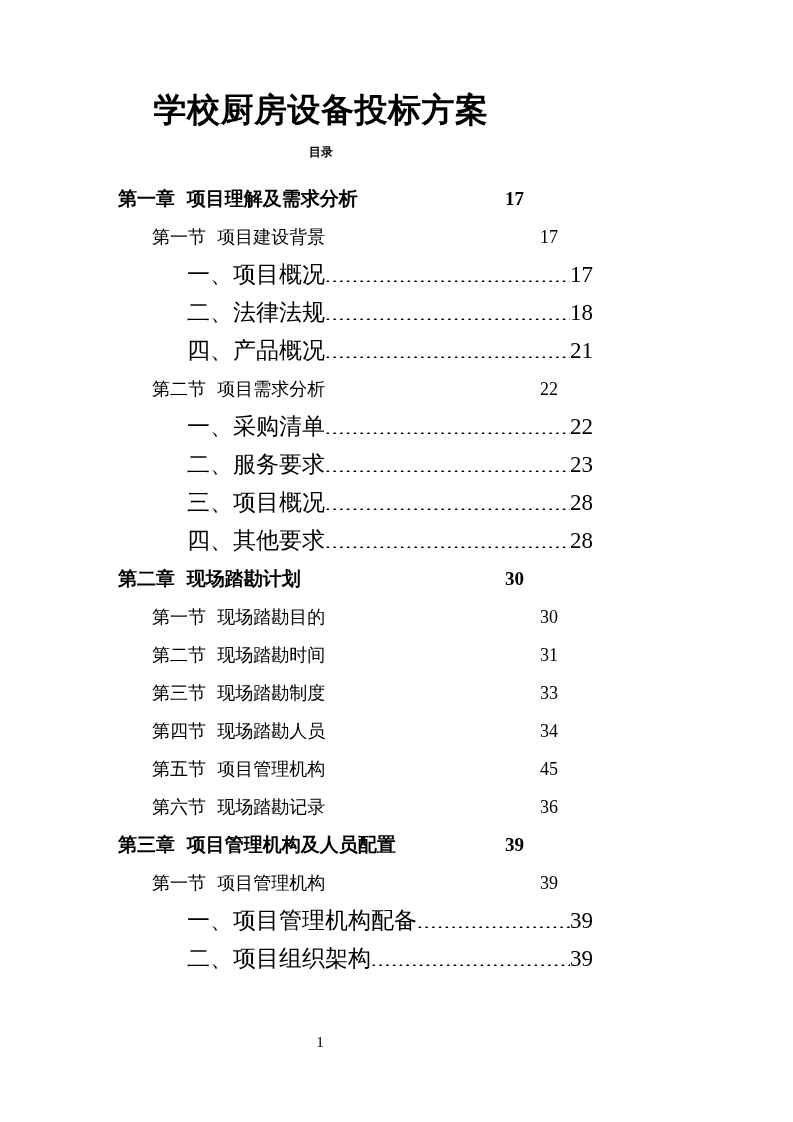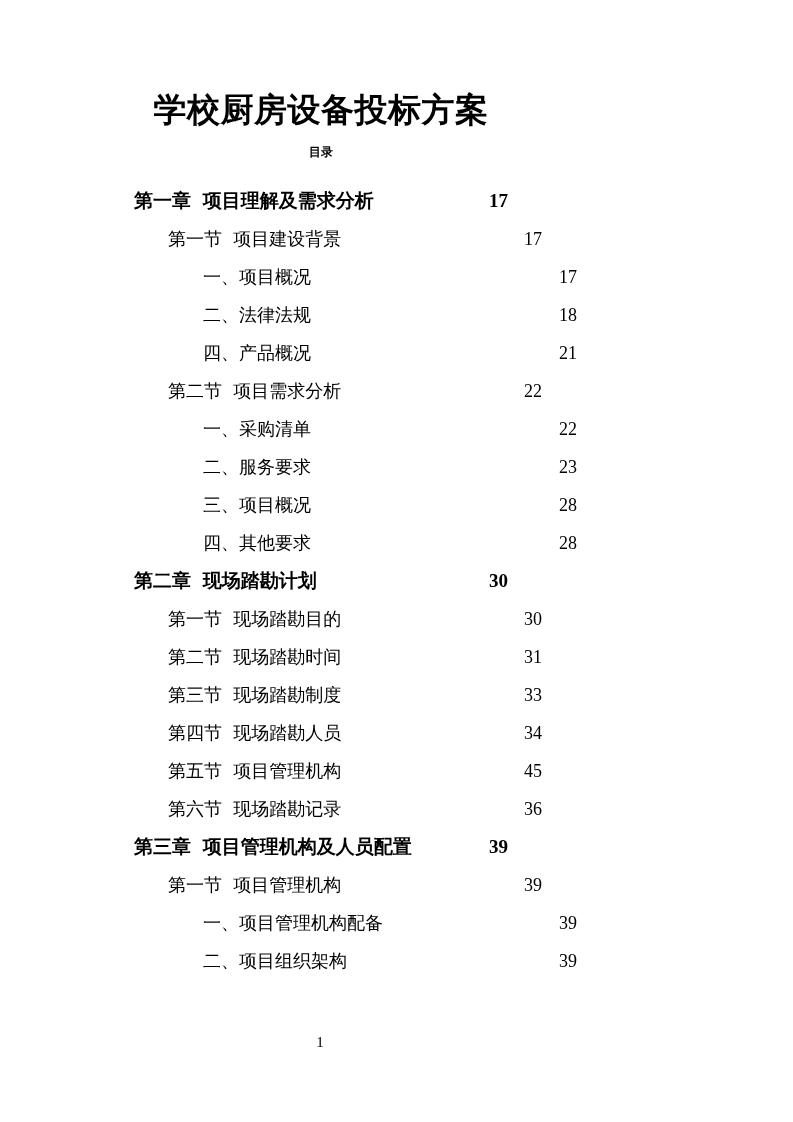--- a/index.html
+++ b/index.html
@@ -37,21 +37,21 @@
 
   .toc-heading {
     text-align: center;
     font-size: 12px;
     font-weight: bold;
     line-height: 28px;
     margin: 0 0 14px 0;
   }
 
   .toc {
-    margin: 16px;
+    margin: 0;
     padding: 0;
   }
 
   .toc-entry {
     display: flex;
     align-items: baseline;
     width: 100%;
     line-height: 38px;
     height: 38px;
     white-space: nowrap;
@@ -102,21 +102,21 @@
     padding-left: 34px;
   }
   .lvl2 .leader::after {
     letter-spacing: 1.0px;
     position: relative;
     top: -2px;
   }
 
   
   .lvl3 {
-    font-size: 18px;
+    font-size: 23px;
     font-weight: normal;
     padding-left: 69px;
   }
   .lvl3 .leader::after {
     letter-spacing: 1.0px;
     position: relative;
     top: -2px;
   }
 
   .gap {

